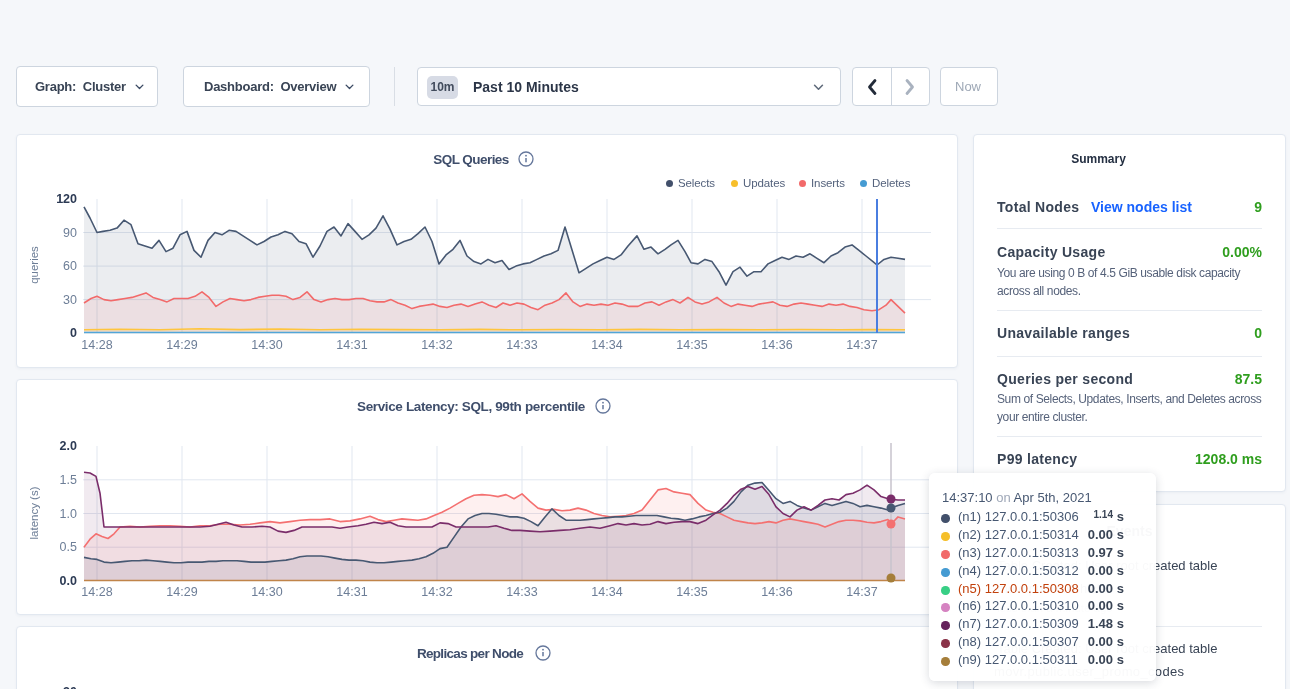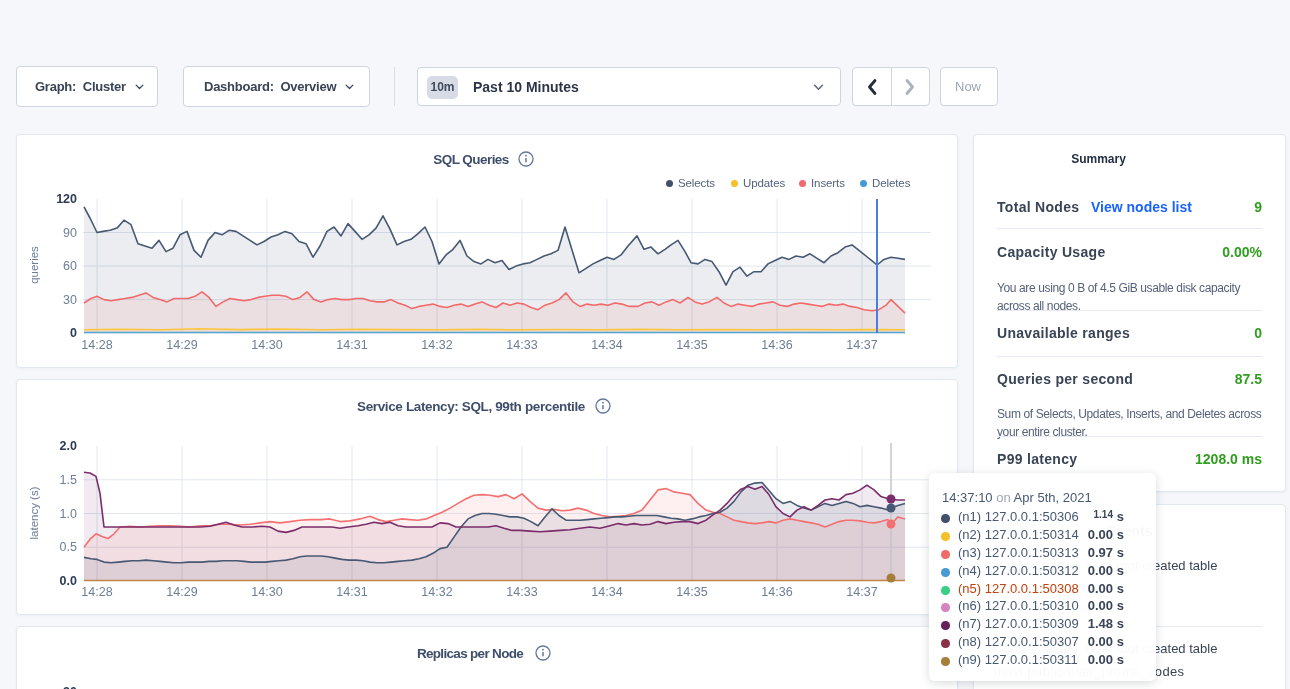--- a/index.html
+++ b/index.html
@@ -5,21 +5,21 @@
 html,body { width:1290px; height:689px; overflow:hidden; background:#f5f7fa;
   font-family:"Liberation Sans", sans-serif; }
 #page { position:relative; width:1290px; height:689px; }
 .card { position:absolute; background:#fff; border:1px solid #e2e8f0; border-radius:4px;
   box-shadow:0 1px 3px rgba(56,76,108,0.05); }
 .ctitle { position:absolute; font-size:13.5px; font-weight:bold; color:#3f4e6b; white-space:nowrap; transform:translateX(-50%); }
 .btn { position:absolute; background:#fff; border:1px solid #cdd5df; border-radius:4px; }
 .blabel { position:absolute; font-size:13px; font-weight:bold; color:#394455; white-space:nowrap; letter-spacing:-0.25px; }
 .slabel { font-size:14px; font-weight:bold; color:#394455; letter-spacing:0.3px; white-space:nowrap; }
 .sval { font-size:14px; font-weight:bold; color:#2f9e1e; }
-.sdesc { font-size:12px; letter-spacing:-0.38px; color:#56627a;margin-top:15px; }
+.sdesc { font-size:12px; letter-spacing:-0.38px; color:#56627a; }
 .divider { position:absolute; left:997px; width:265px; height:1px; background:#e7ebf1; }
 </style></head>
 <body>
 <div id="page">
 
 
 <div class="btn" style="left:16px;top:66px;width:142px;height:41px"></div>
 <div class="blabel" style="left:35px;top:79px">Graph:&nbsp; Cluster</div>
 <svg style="position:absolute;left:134.5px;top:83.5px" width="9" height="6" viewBox="0 0 12 8">
       <polyline points="1.5,1.5 6,6 10.5,1.5" fill="none" stroke="#3b4a63" stroke-width="1.8" stroke-linecap="round" stroke-linejoin="round"></polyline>

